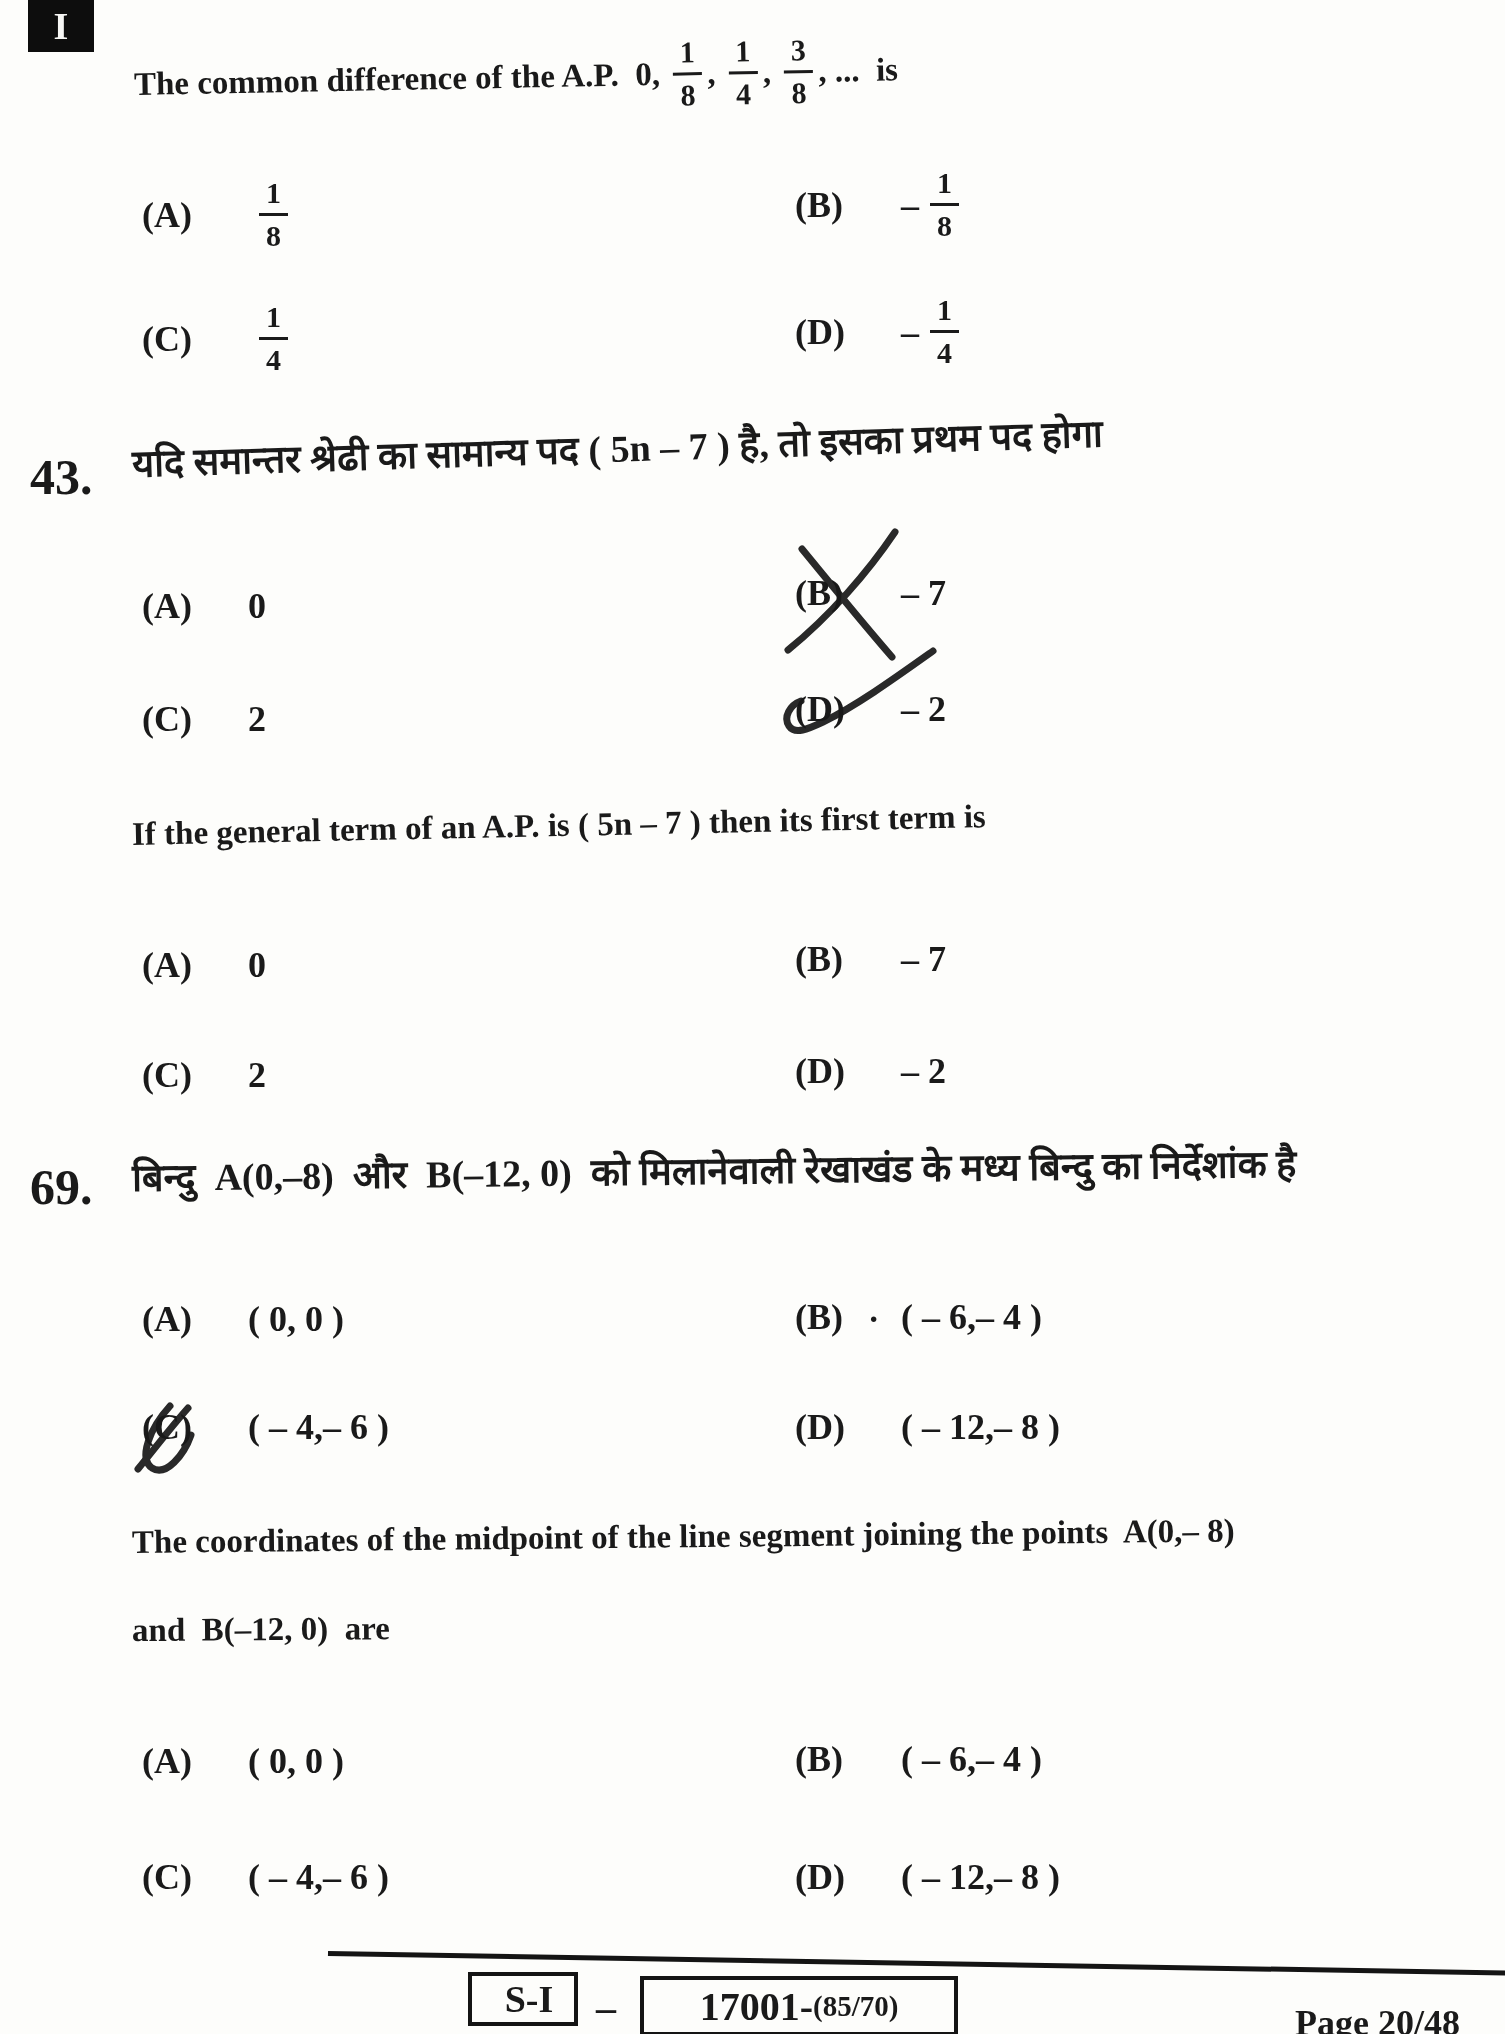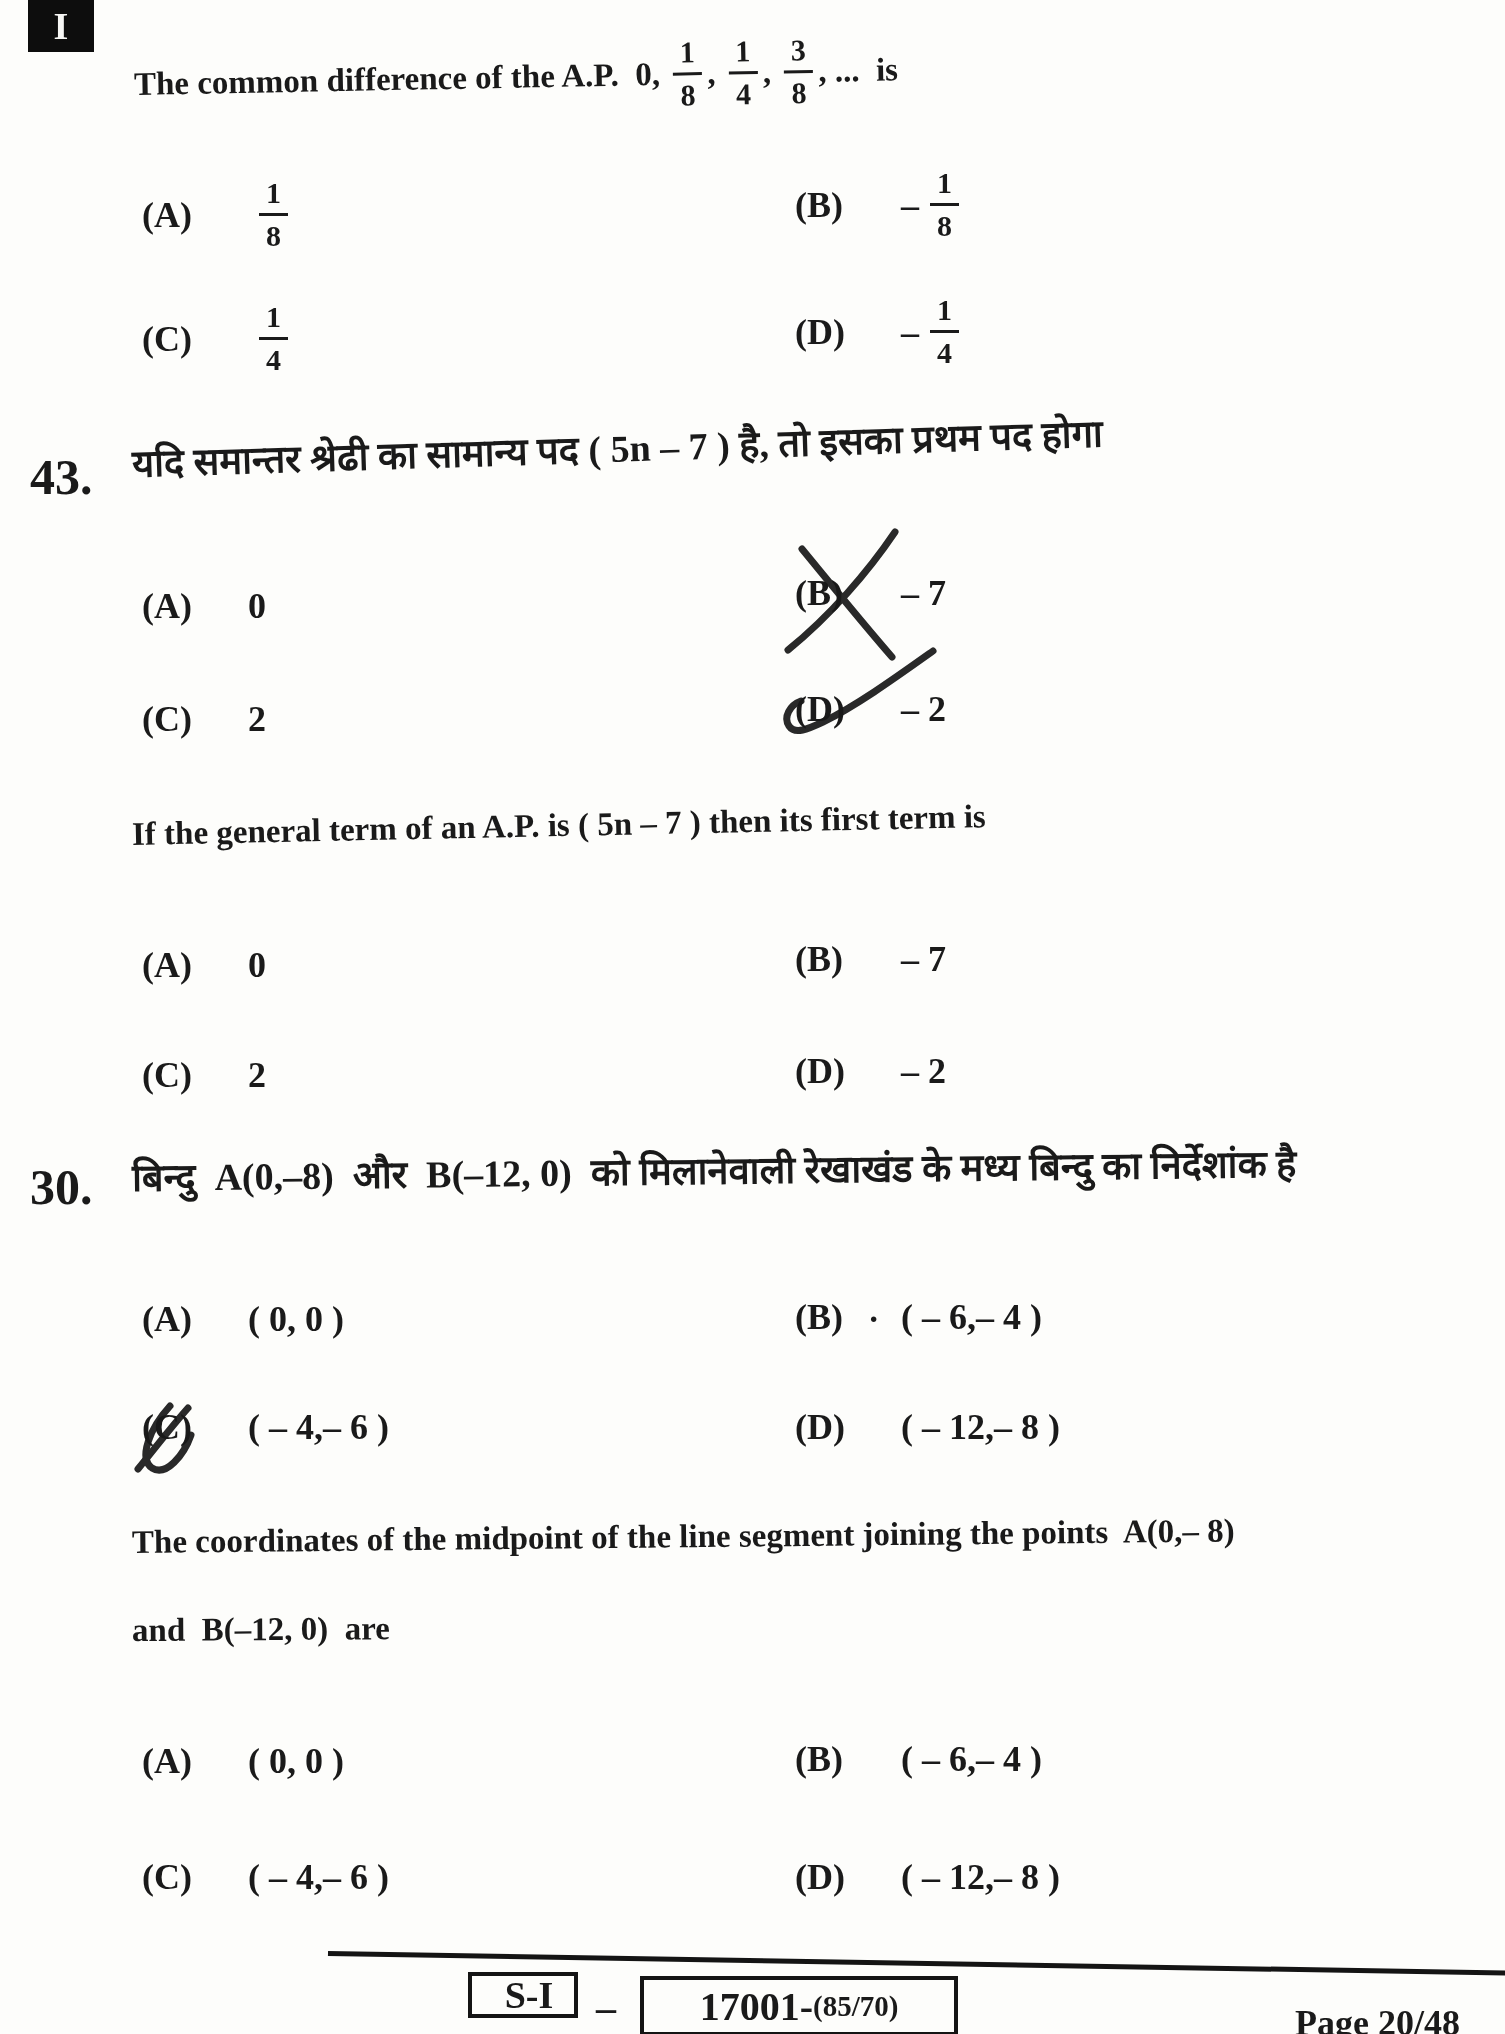--- a/index.html
+++ b/index.html
@@ -29,21 +29,21 @@
   .marks { position:absolute; left:0; top:0; pointer-events:none; }
   .stray-dot { position:absolute; font-size:34px; }
   .footer-rule {
     position:absolute; left:328px; top:1951px; width:1180px; height:5px;
     background:#141414; transform:rotate(0.95deg); transform-origin:left center;
   }
   .fbox {
     position:absolute; border:4px solid #141414; display:flex;
     align-items:center; justify-content:center; background:#fdfdfb;
   }
-  .fbox1 { left:468px; top:1972px; width:110px; height:46px; font-size:38px;padding-left:12px; }
+  .fbox1 { left:468px; top:1972px; width:110px; height:54px; font-size:38px;padding-left:12px; }
   .fbox2 { left:640px; top:1976px; width:318px; height:60px; }
   .fdash { position:absolute; left:596px; top:1984px; font-size:40px; }
   .code-main { font-size:40px;text-align:center; }
   .code-sub { font-size:29px; }
   .page-num { position:absolute; left:1295px; top:2002px; font-size:36px; }
 </style>
 </head>
 <body>
 
 <div class="page">
@@ -136,21 +136,21 @@
   </div>
   <div class="opt" style="left:142px; top:1054px;">
     <span class="olabel">(C)</span>
     <span class="oval">2</span>
   </div>
   <div class="opt" style="left:795px; top:1050px;">
     <span class="olabel">(D)</span>
     <span class="oval">– 2</span>
   </div>
 
-  <div class="qnum" style="left:30px; top:1158px;">30.</div>
+  <div class="qnum" style="left:30px; top:1158px;">69.</div>
   <div class="qline hindi" style="left:132px; top:1150px; transform:rotate(-0.7deg);">बिन्दु  A(0,–8)  और  B(–12, 0)  को मिलानेवाली रेखाखंड के मध्य बिन्दु का निर्देशांक है</div>
 
   <div class="opt" style="left:142px; top:1298px;">
     <span class="olabel">(A)</span>
     <span class="oval">( 0, 0 )</span>
   </div>
   <div class="stray-dot" style="left:868px; top:1300px;">·</div>
   <div class="opt" style="left:795px; top:1296px;">
     <span class="olabel">(B)</span>
     <span class="oval">( – 6,– 4 )</span>

